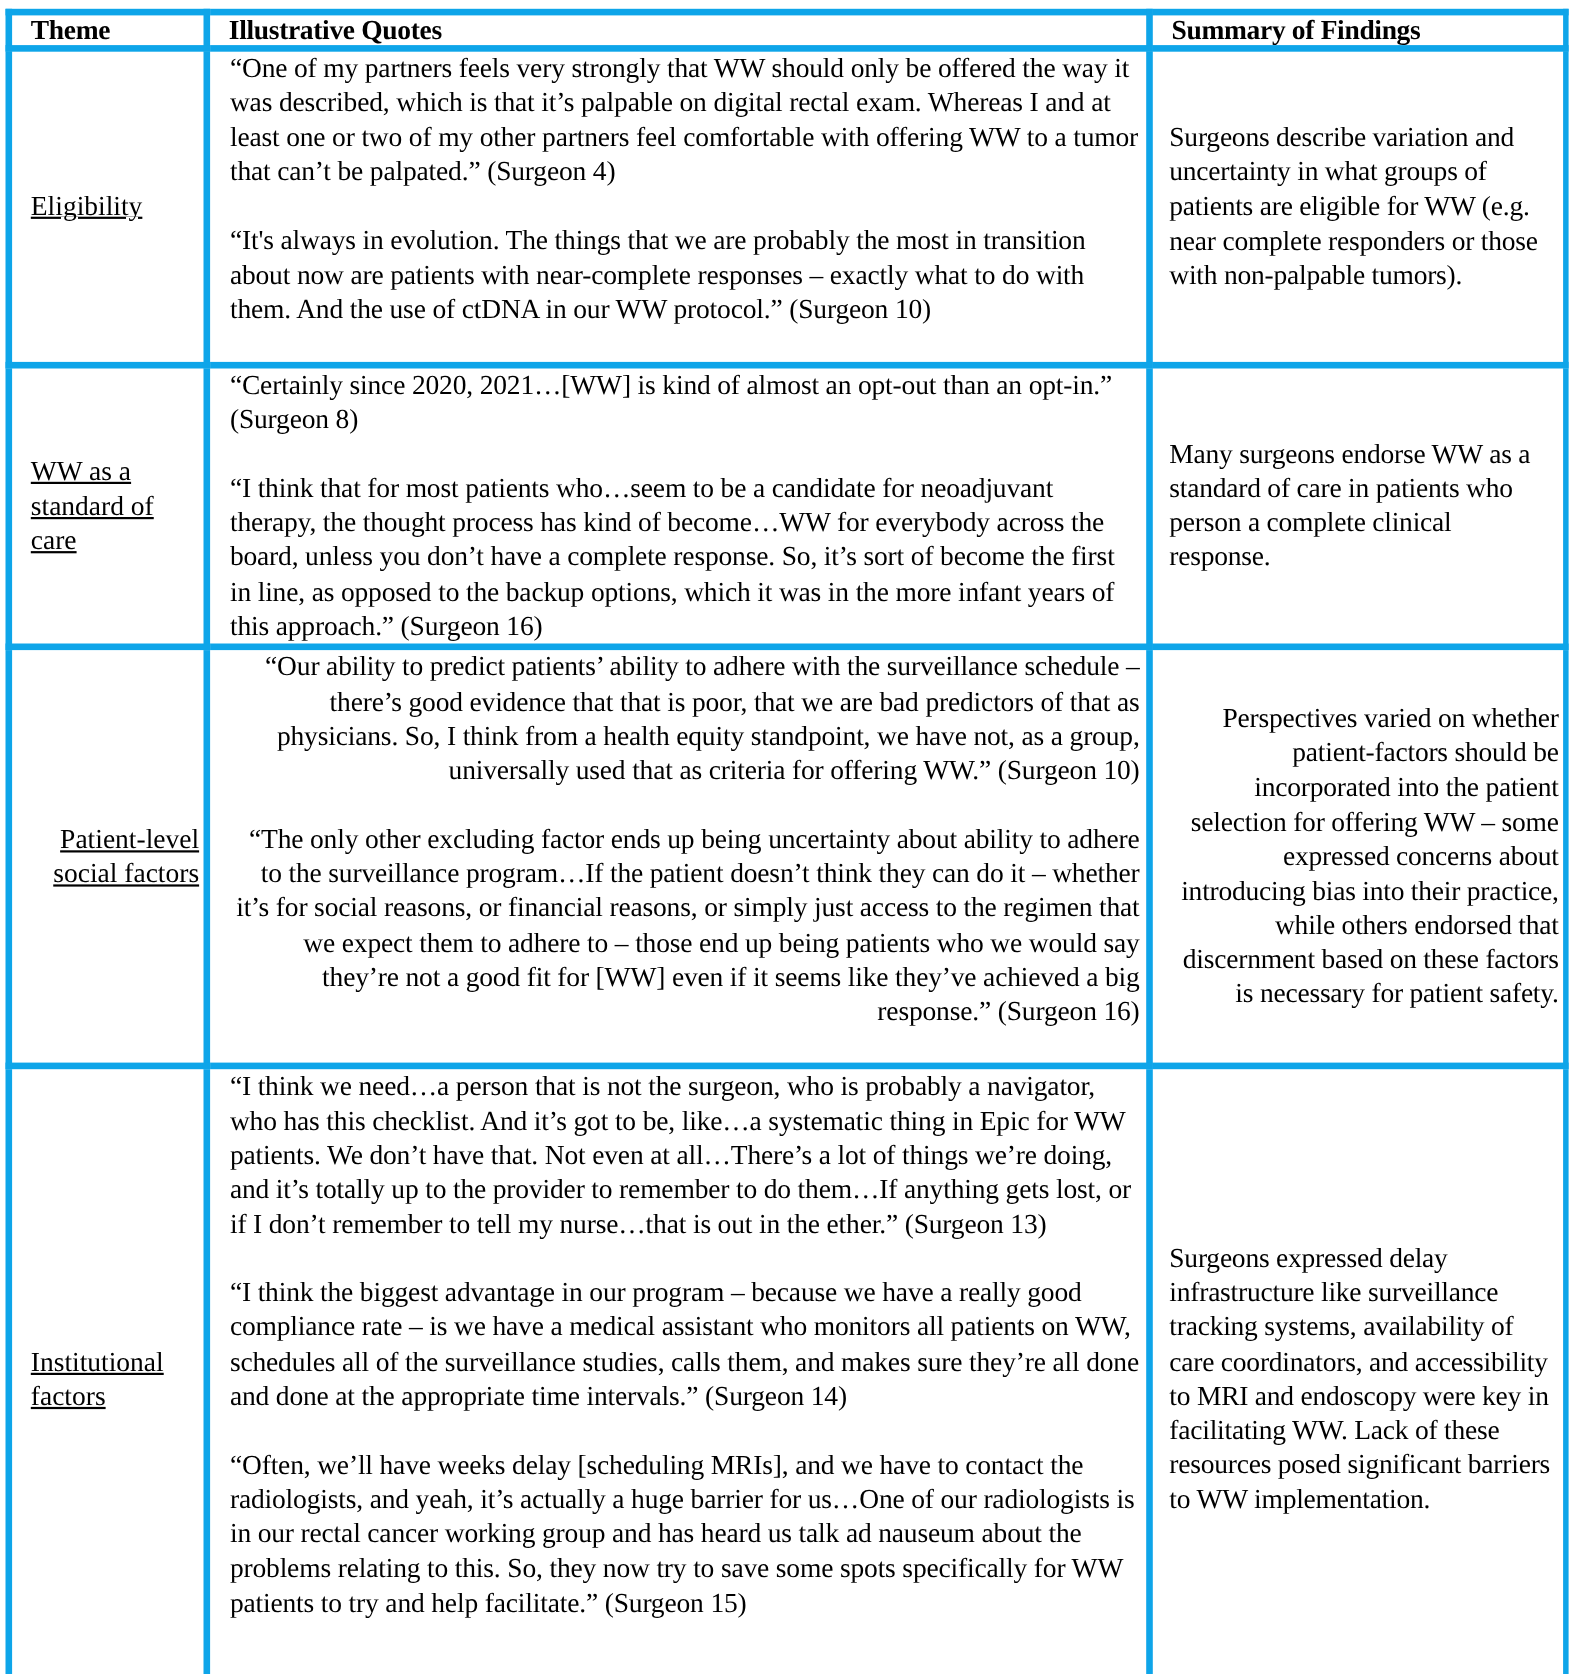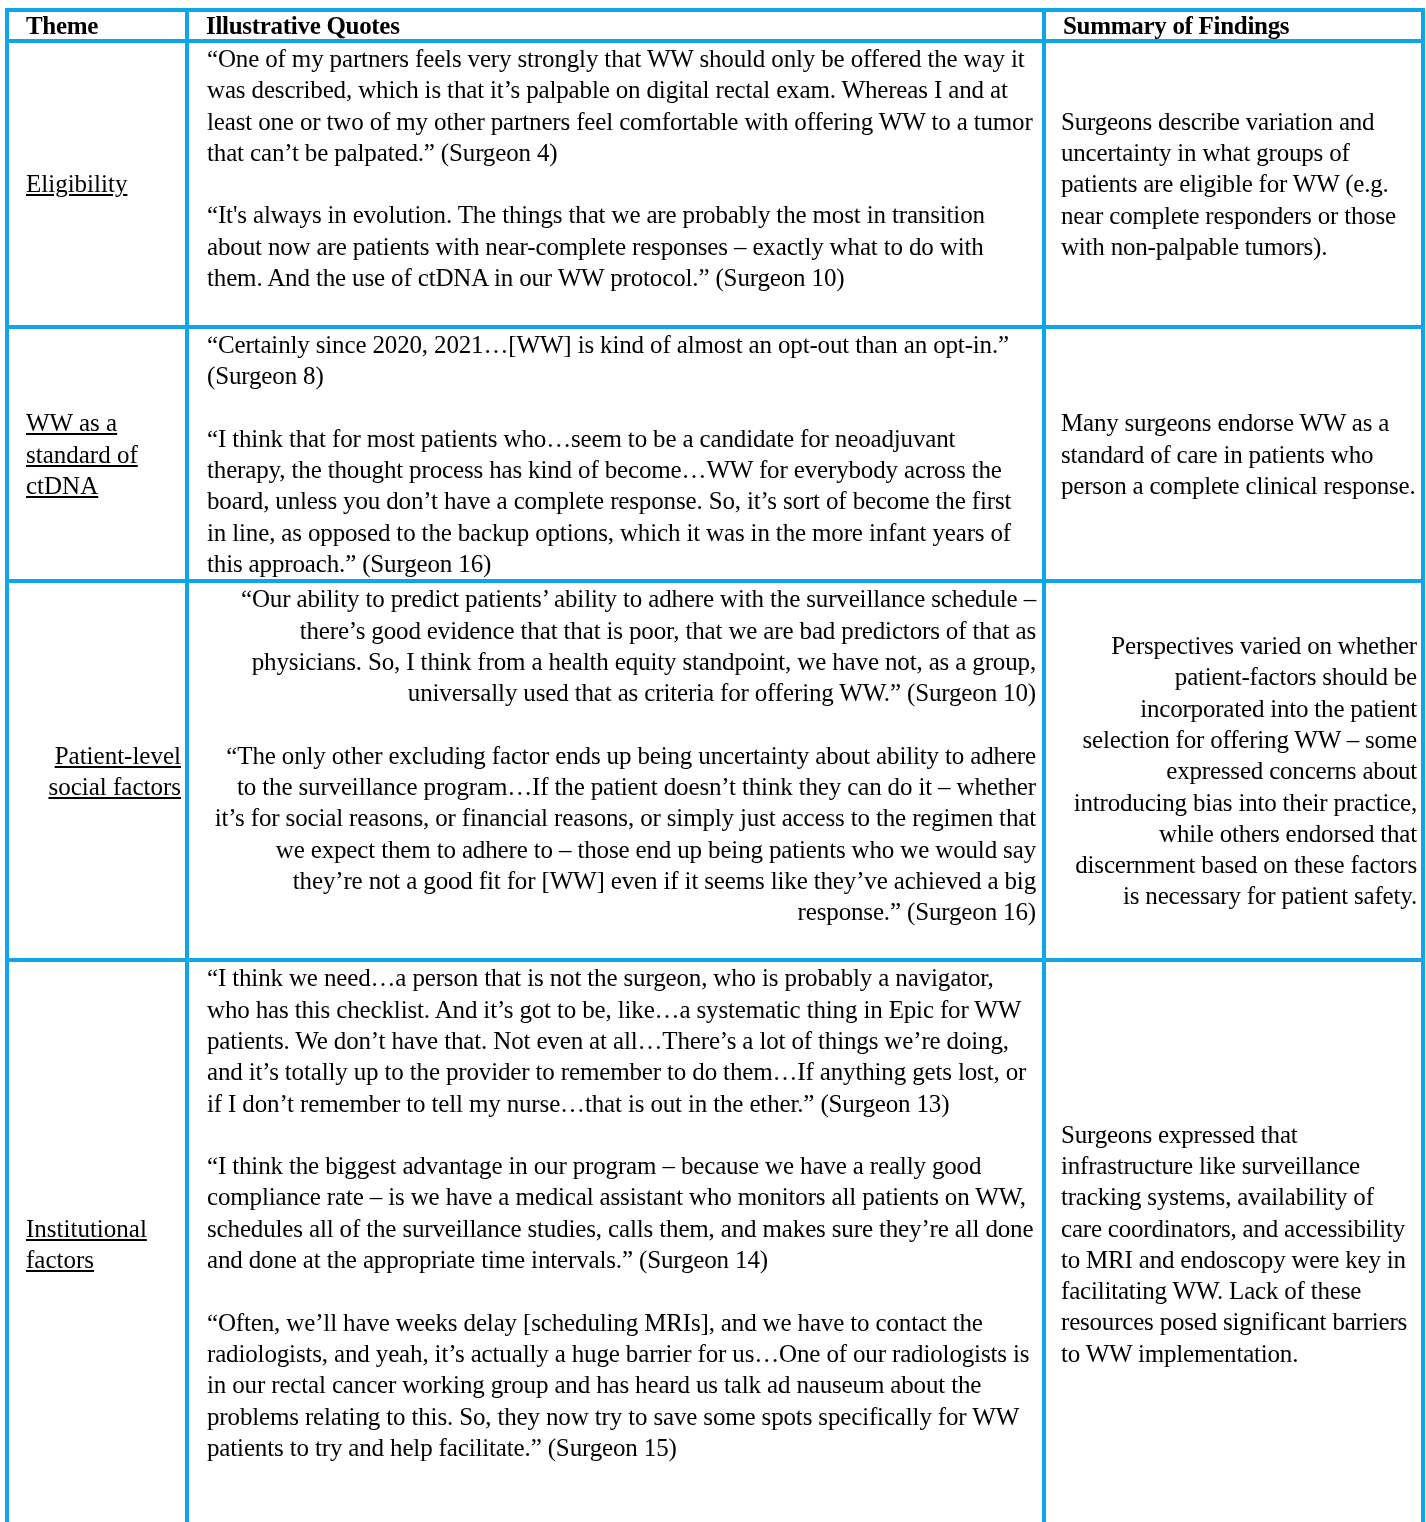--- a/index.html
+++ b/index.html
@@ -22,21 +22,21 @@
       width: 1416px;
       border-collapse: collapse;
       table-layout: fixed;
       font-size: 25px;
       line-height: 31.3px;
     }
     table.themes col.c1 { width: 180px; }
     table.themes col.c2 { width: 857px; }
     table.themes col.c3 { width: 379px; }
     table.themes th, table.themes td {
-      border: 4px solid #0ea5e9;
+      border: 6px solid #0ea5e9;
       padding: 0 0 0 17px;
       text-align: left;
       vertical-align: middle;
       overflow: hidden;
     }
     table.themes th {
       font-weight: bold;
       line-height: 27px;
       height: 27px;
       letter-spacing: -0.3px;
@@ -86,21 +86,21 @@
       <td class="theme">Eligibility</td>
       <td class="quotes">
         <p class="quote">“One of my partners feels very strongly that WW should only be offered the way it was described, which is that it’s palpable on digital rectal exam. Whereas I and at least one or two of my other partners feel comfortable with offering WW to a tumor that can’t be palpated.” (Surgeon 4)</p>
         <p class="quote">“It's always in evolution. The things that we are probably the most in transition about now are patients with near-complete responses – exactly what to do with them. And the use of ctDNA in our WW protocol.” (Surgeon 10)</p>
       </td>
       <td class="summary">
         <div class="summary-text">Surgeons describe variation and uncertainty in what groups of patients are eligible for WW (e.g. near complete responders or those with non-palpable tumors).</div>
       </td>
     </tr>
     <tr class="r2">
-      <td class="theme">WW as a standard of ctDNA</td>
+      <td class="theme">WW as a standard of care</td>
       <td class="quotes">
         <p class="quote">“Certainly since 2020, 2021…[WW] is kind of almost an opt-out than an opt-in.” (Surgeon 8)</p>
         <p class="quote">“I think that for most patients who…seem to be a candidate for neoadjuvant therapy, the thought process has kind of become…WW for everybody across the board, unless you don’t have a complete response. So, it’s sort of become the first in line, as opposed to the backup options, which it was in the more infant years of this approach.” (Surgeon 16)</p>
       </td>
       <td class="summary">
         <div class="summary-text">Many surgeons endorse WW as a standard of care in patients who person a complete clinical response.</div>
       </td>
     </tr>
     <tr class="r3">
       <td class="theme">Patient-level social factors</td>
@@ -113,17 +113,17 @@
       </td>
     </tr>
     <tr class="r4">
       <td class="theme">Institutional factors</td>
       <td class="quotes">
         <p class="quote">“I think we need…a person that is not the surgeon, who is probably a navigator, who has this checklist. And it’s got to be, like…a systematic thing in Epic for WW patients. We don’t have that. Not even at all…There’s a lot of things we’re doing, and it’s totally up to the provider to remember to do them…If anything gets lost, or if I don’t remember to tell my nurse…that is out in the ether.” (Surgeon 13)</p>
         <p class="quote">“I think the biggest advantage in our program – because we have a really good compliance rate – is we have a medical assistant who monitors all patients on WW, schedules all of the surveillance studies, calls them, and makes sure they’re all done and done at the appropriate time intervals.” (Surgeon 14)</p>
         <p class="quote">“Often, we’ll have weeks delay [scheduling MRIs], and we have to contact the radiologists, and yeah, it’s actually a huge barrier for us…One of our radiologists is in our rectal cancer working group and has heard us talk ad nauseum about the problems relating to this. So, they now try to save some spots specifically for WW patients to try and help facilitate.” (Surgeon 15)</p>
       </td>
       <td class="summary">
-        <div class="summary-text">Surgeons expressed that infrastructure like surveillance tracking systems, availability of care coordinators, and accessibility to MRI and endoscopy were key in facilitating WW. Lack of these resources posed significant barriers to WW implementation.</div>
+        <div class="summary-text">Surgeons expressed delay infrastructure like surveillance tracking systems, availability of care coordinators, and accessibility to MRI and endoscopy were key in facilitating WW. Lack of these resources posed significant barriers to WW implementation.</div>
       </td>
     </tr>
   </tbody>
 </table>
 
 </body></html>

